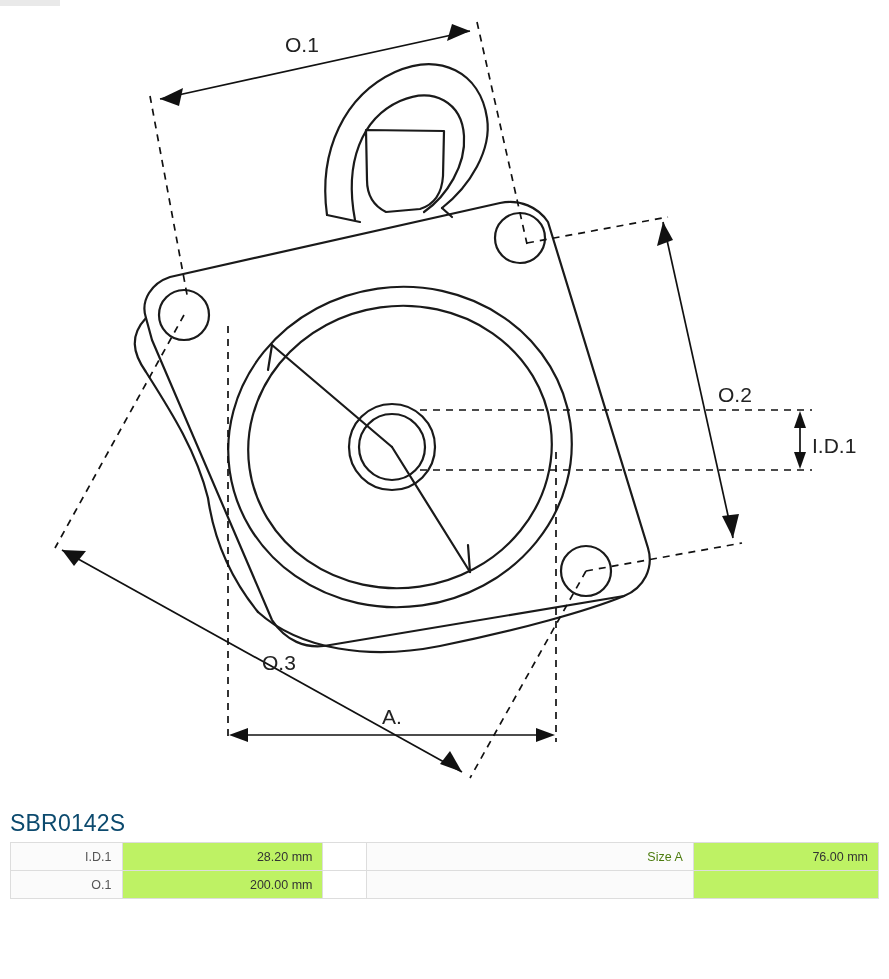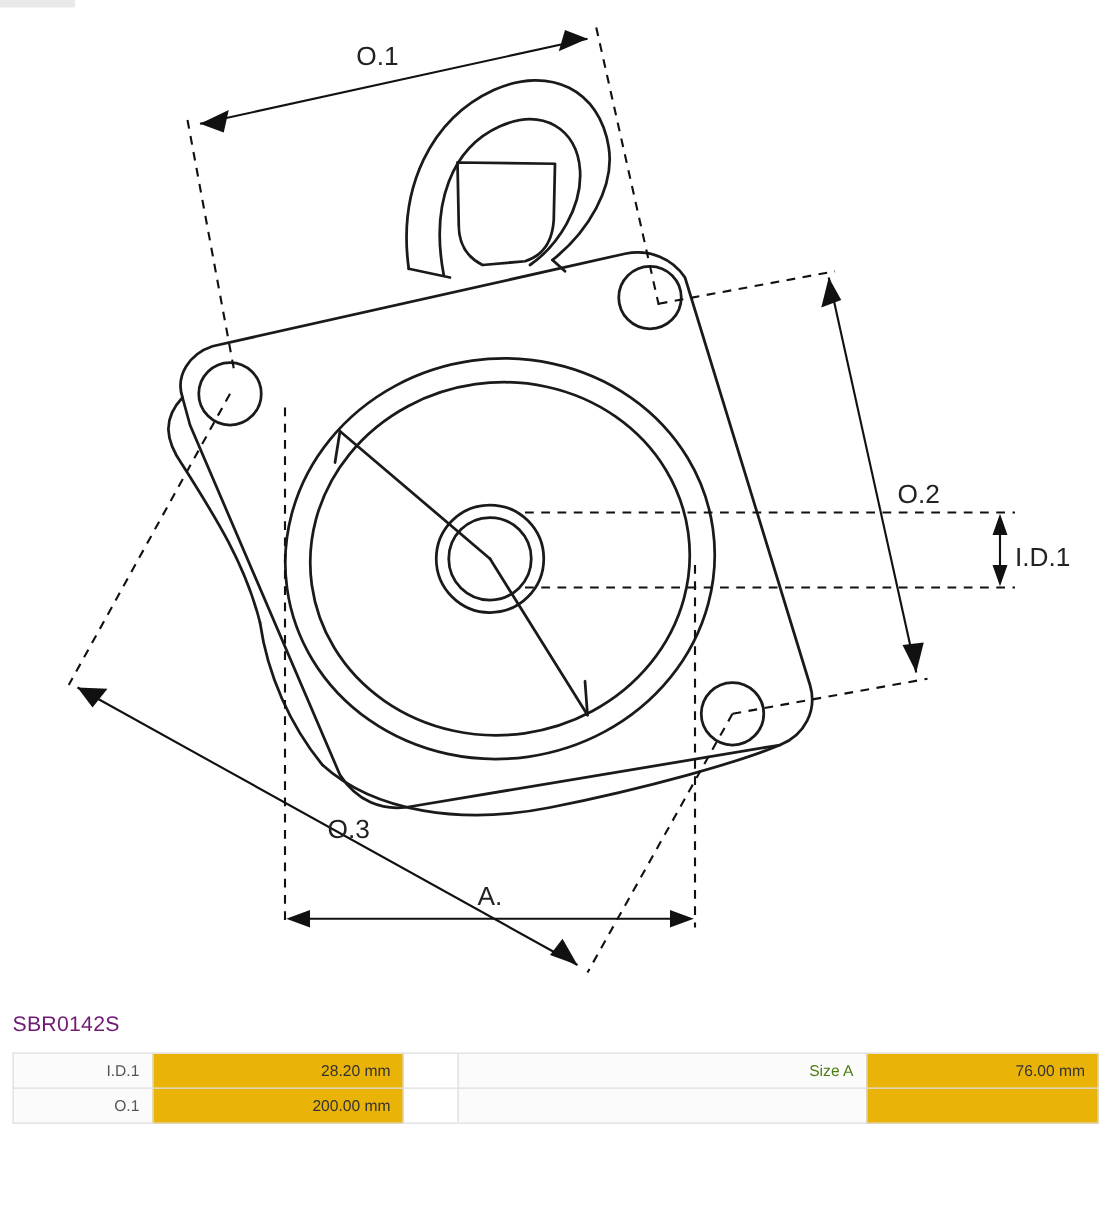--- a/index.html
+++ b/index.html
@@ -32,39 +32,39 @@
     position: absolute;
     left: 0;
     top: 0;
     width: 889px;
     height: 800px;
   }
   .part-code {
     position: absolute;
     left: 10px;
     top: 810px;
-    font-size: 17px;
-    color: #701a75;
+    font-size: 23px;
+    color: #0c4a6e;
     letter-spacing: 0.2px;
   }
   .spec-table {
     position: absolute;
     left: 10px;
     top: 842px;
     width: 869px;
     border-collapse: collapse;
     font-size: 12.5px;
     color: #444444;
   }
   .spec-table td {
     border: 1px solid #dddddd;
     height: 27px;
     padding: 0 10px;
     vertical-align: middle;
-    background: #eab308;
+    background: #bef264;
   }
   td.lbl {
     width: 85px;
     text-align: right;
     color: #555555;
     background: #fbfbfb;
   }
   td.val {
     width: 170px;
     text-align: right;

